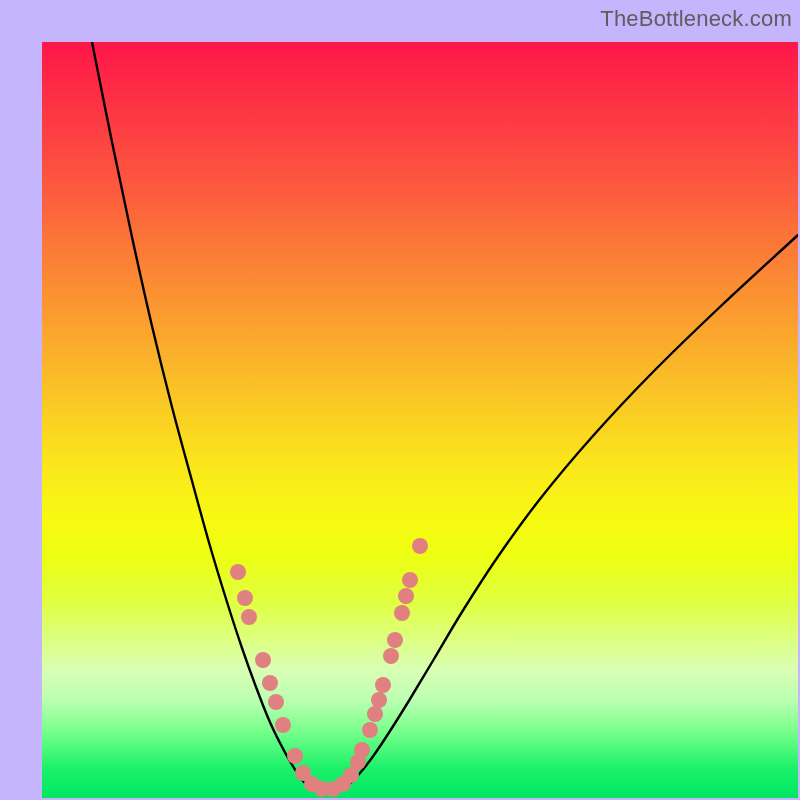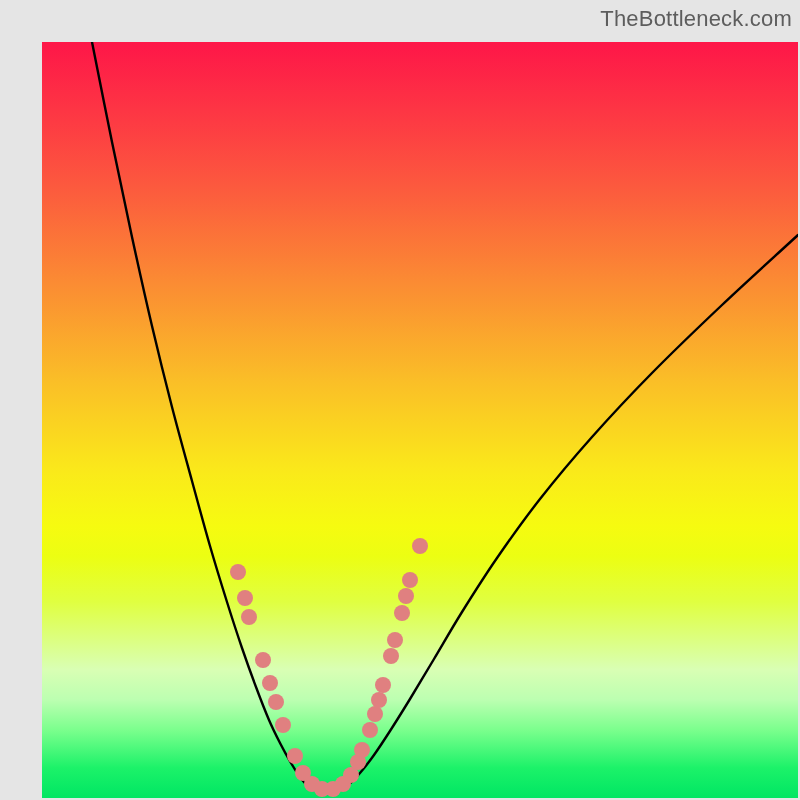--- a/index.html
+++ b/index.html
@@ -8,21 +8,21 @@
     width: 800px;
     height: 800px;
     overflow: hidden;
     background: #000;
     font-family: Arial, Helvetica, sans-serif;
   }
   .frame {
     position: relative;
     width: 800px;
     height: 800px;
-    background: #e5e5e5;
+    background: #c4b5fd;
   }
   .plot-area {
     position: absolute;
     left: 42px;
     top: 42px;
     width: 756px;
     height: 756px;
     
     background: linear-gradient(
       to bottom,

